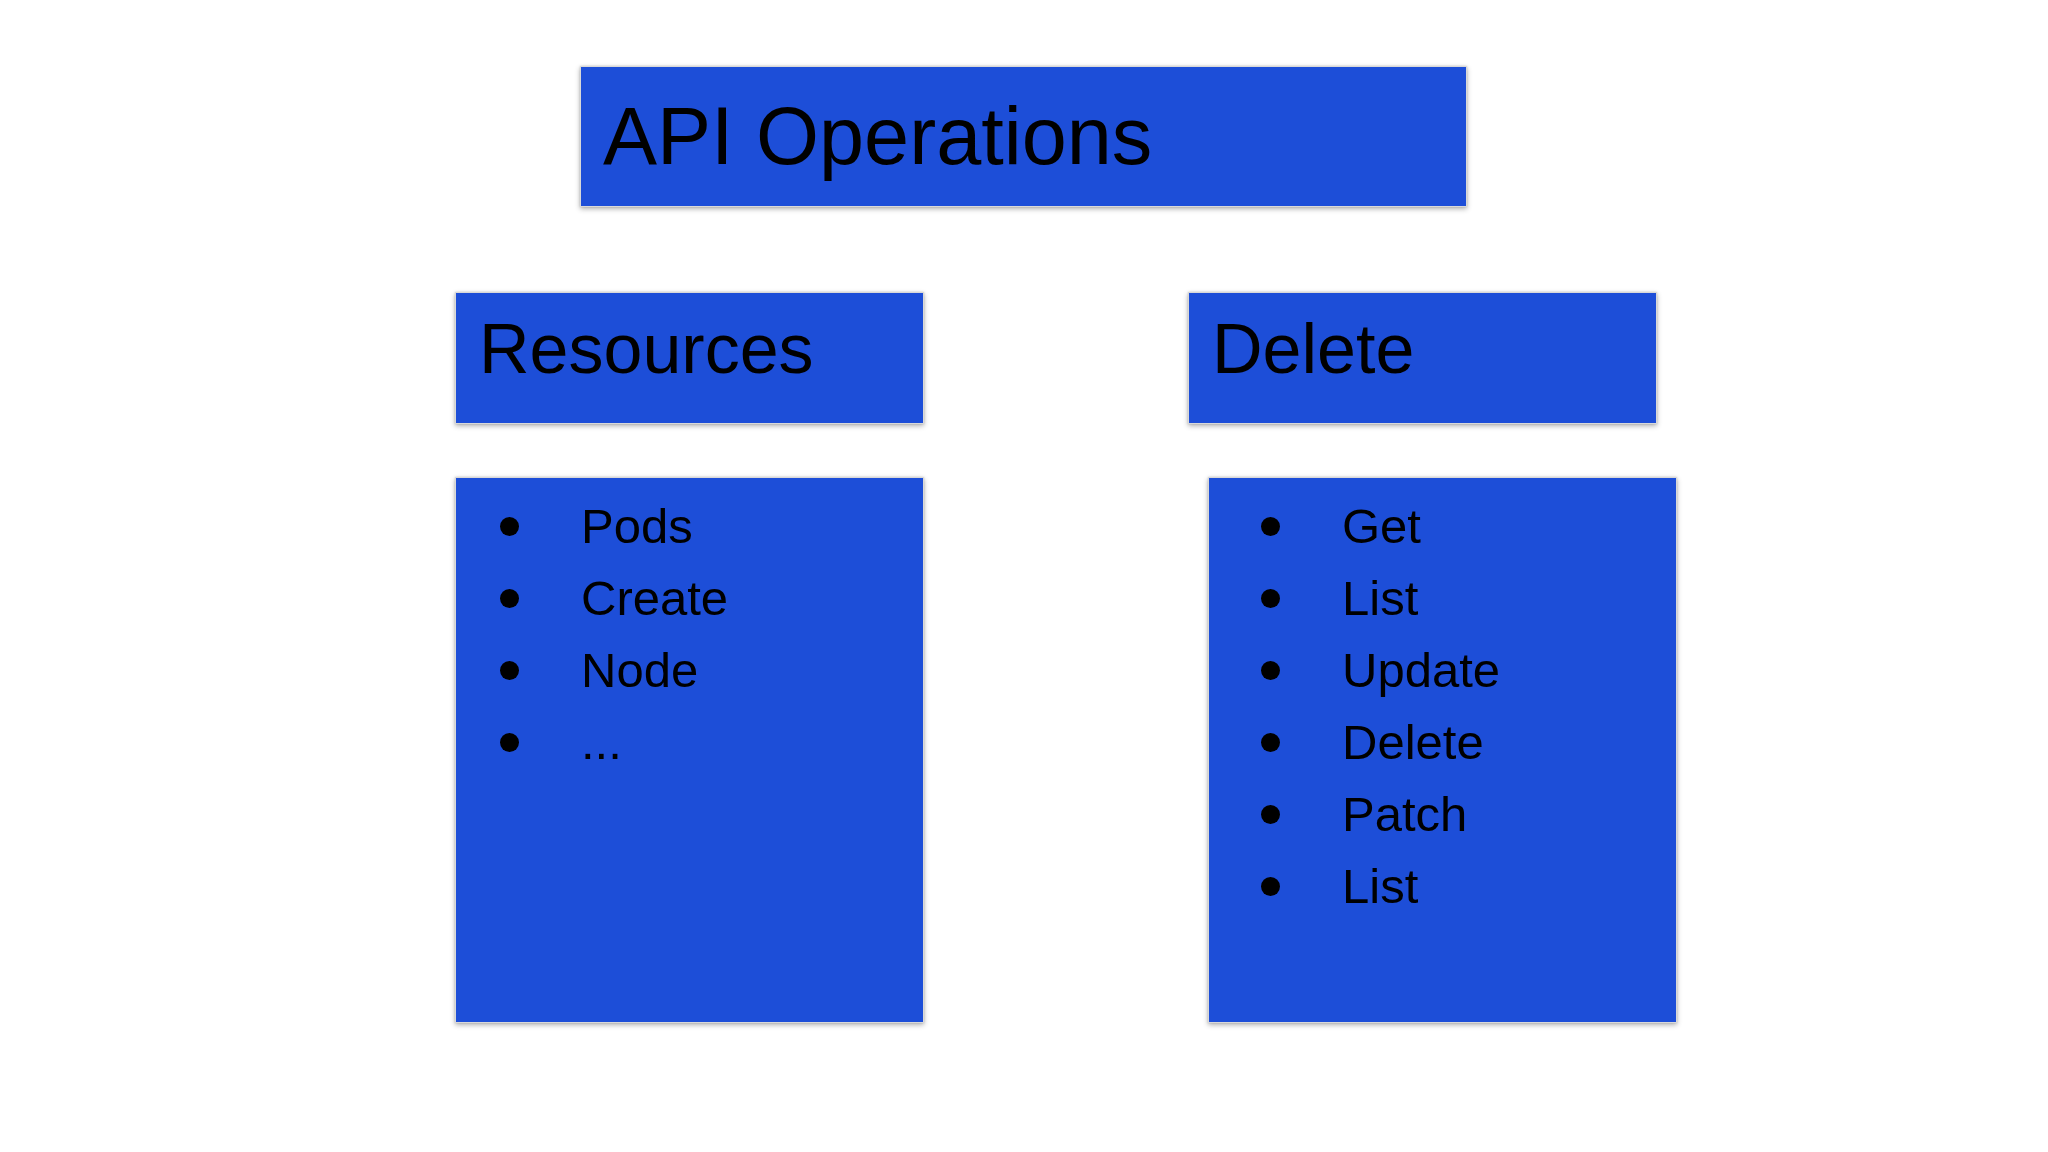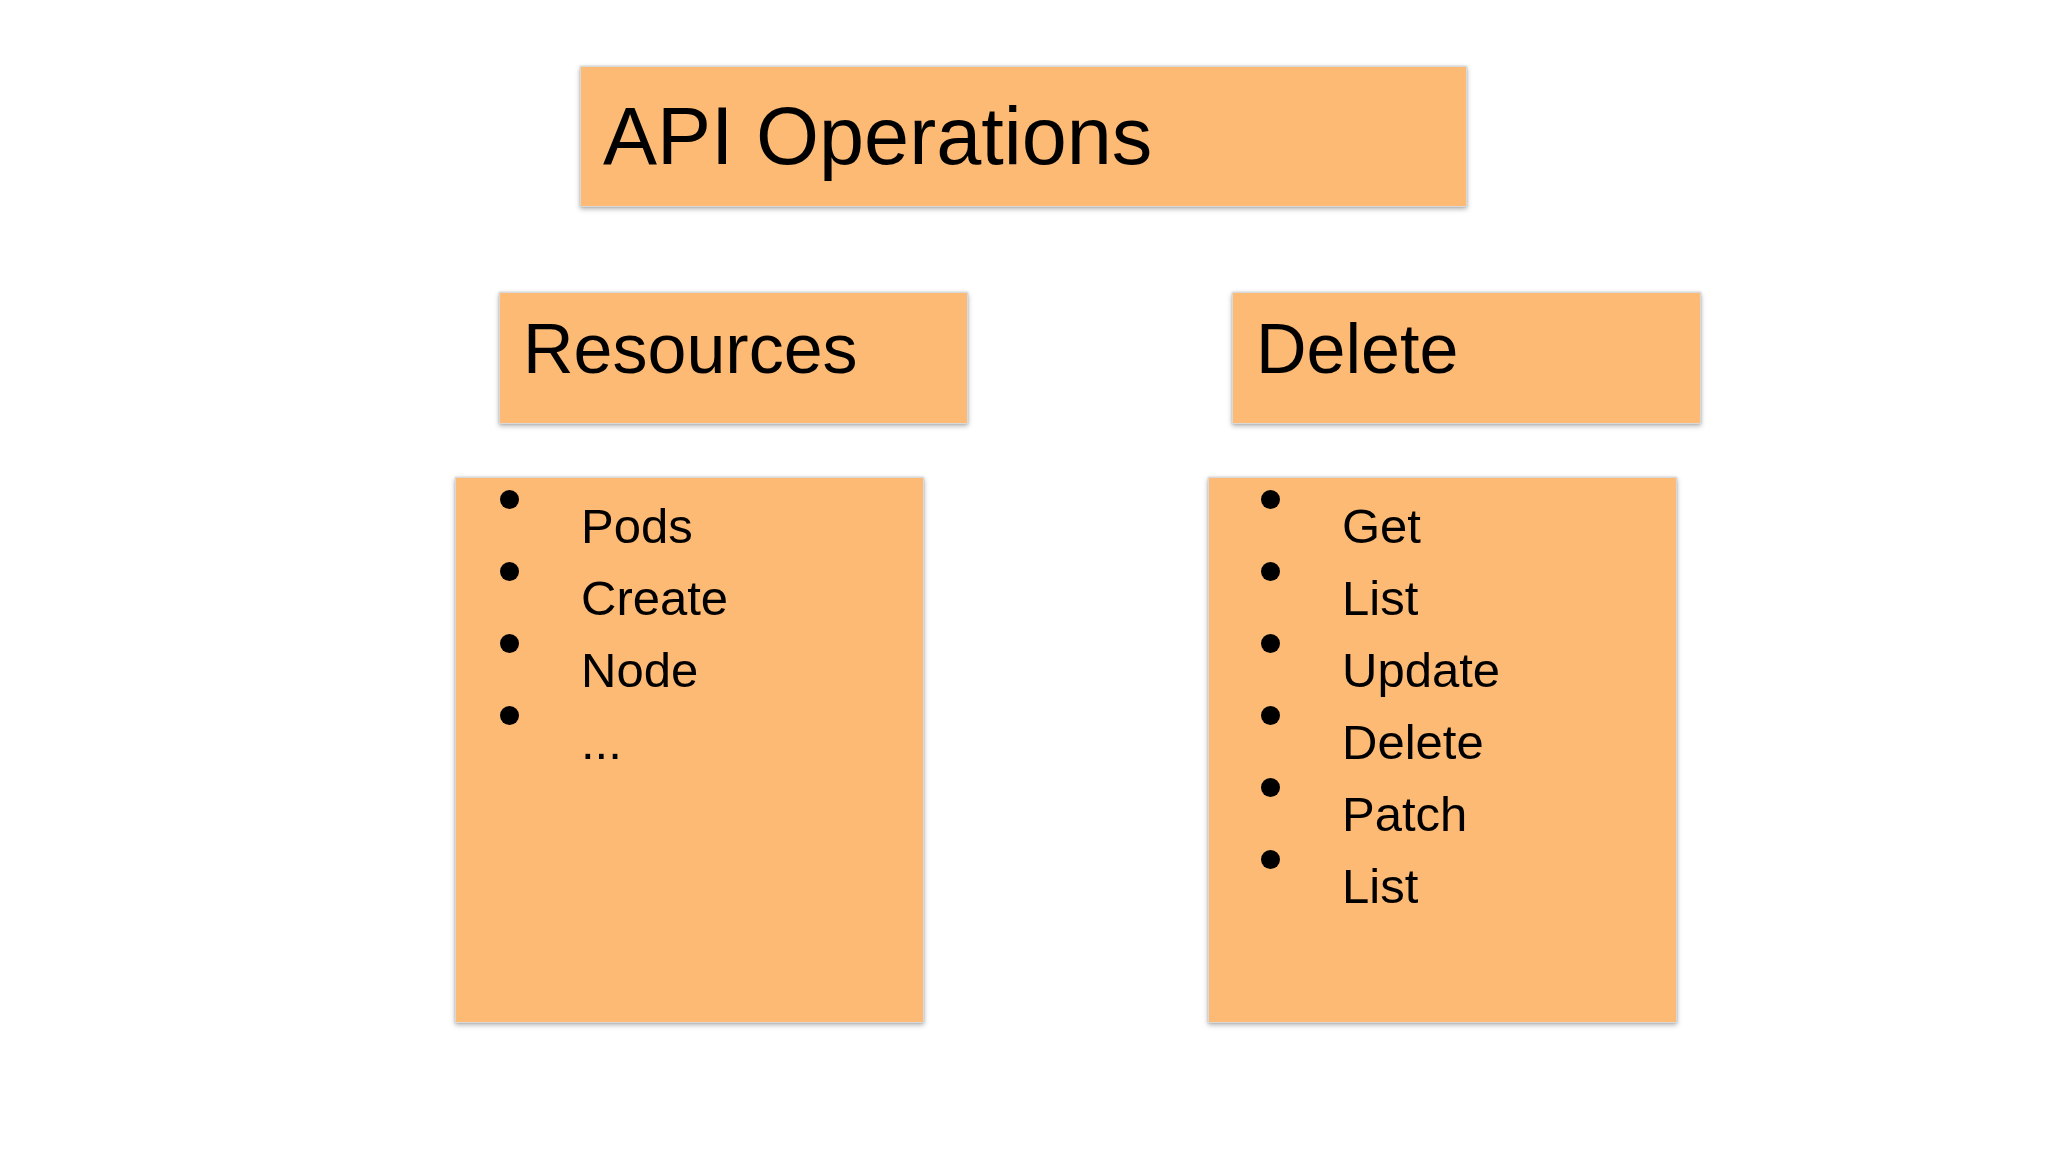--- a/index.html
+++ b/index.html
@@ -11,21 +11,21 @@
     position: relative;
     width: 2048px;
     height: 1152px;
     background: #ffffff;
     overflow: hidden;
     font-family: "Liberation Sans", "DejaVu Sans", sans-serif;
     color: #000000;
   }
   .box {
     position: absolute;
-    background: #fdba74;
+    background: #1d4ed8;
     border: 1px solid #d9d9d9;
     box-sizing: border-box;
     box-shadow: 0 2px 5px rgba(0,0,0,0.30), 0 0 2px rgba(0,0,0,0.15);
   }
   .title-box {
     left: 580px;
     top: 66px;
     width: 887px;
     height: 141px;
     display: flex;
@@ -36,38 +36,38 @@
     white-space: nowrap;
   }
   .header-box {
     top: 292px;
     width: 469px;
     height: 132px;
     padding: 14px 0 0 23px;
     font-size: 70px;
     line-height: 1.2;
     white-space: nowrap;
-    margin-left: 44px;
   }
   .header-resources { left: 455px; }
   .header-verbs    { left: 1188px; }
   .list-box {
     top: 477px;
     width: 469px;
     height: 546px;
   }
   .list-resources { left: 455px; }
   .list-verbs     { left: 1208px; padding-left: 8px; }
   .bullet-list {
     list-style: none;
     margin: 0;
     padding: 12px 0 0 0;
   }
   .bullet-list li {
     display: flex;
+    align-items: center;
     height: 72px;
     font-size: 49px;
     line-height: 72px;
     white-space: nowrap;
   }
   .bullet-dot {
     flex: 0 0 auto;
     width: 19px;
     height: 19px;
     border-radius: 50%;

